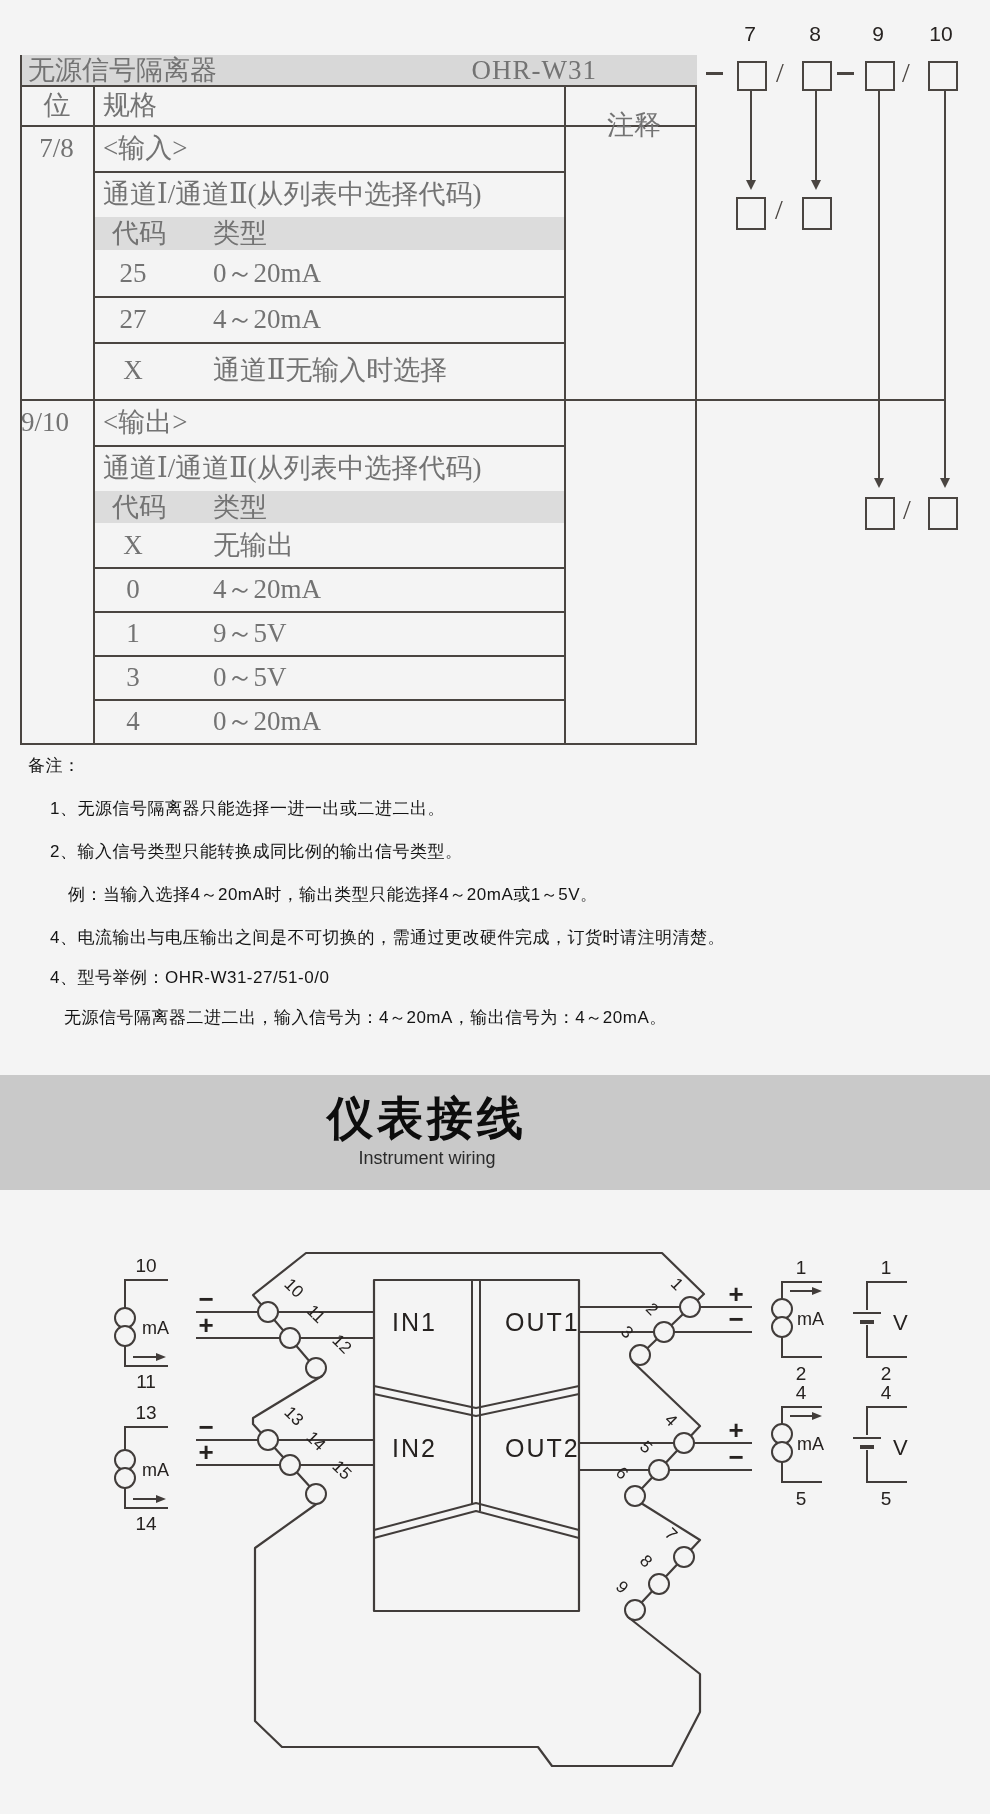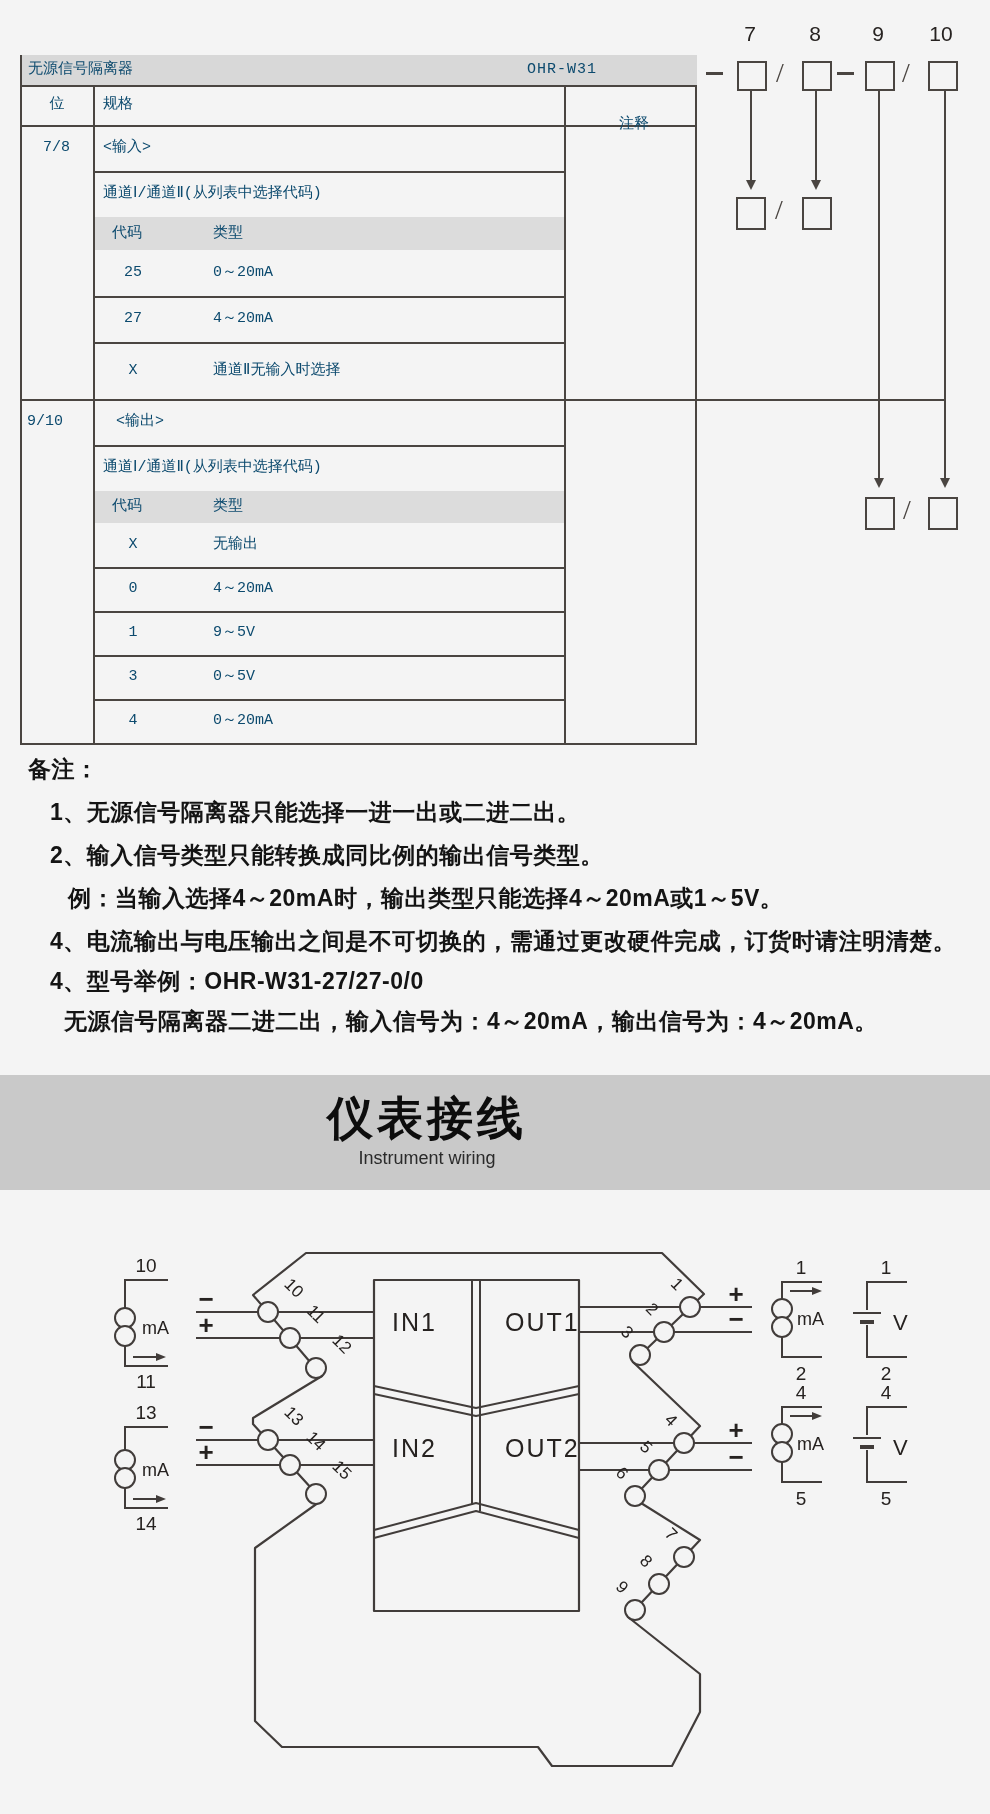--- a/index.html
+++ b/index.html
@@ -6,32 +6,32 @@
   body{
     width:990px;height:1814px;position:relative;
     background:#f4f4f4;
     font-family:"Liberation Sans","DejaVu Sans",sans-serif;
     color:#1c1c1c;overflow:hidden;
   }
   .abs{position:absolute;}
   .hl{position:absolute;height:2px;background:#4a4541;}
   .vl{position:absolute;width:2px;background:#4a4541;}
   .serif{font-family:"Liberation Serif","DejaVu Serif",serif;}
-  .cell{position:absolute;font-size:15px;color:#0c4a6e;white-space:nowrap;font-family:Liberation Mono, monospace;}
+  .cell{position:absolute;font-size:27px;color:#737373;white-space:nowrap;}
   .center{text-align:center;}
   .band{position:absolute;background:#d8d8d8;}
   .subband{position:absolute;background:#dcdcdc;}
   .cbox{position:absolute;width:26px;height:26px;border:2px solid #4a4541;}
   .digit{position:absolute;font-size:21px;color:#262220;text-align:center;width:30px;}
   .slash{position:absolute;font-size:28px;color:#4a4541;font-family:"Liberation Serif",serif;}
   .dash{position:absolute;height:3px;width:17px;background:#4a4541;}
   .aline{position:absolute;width:2px;background:#4a4541;}
   .ahead{position:absolute;width:0;height:0;border-left:5px solid transparent;
          border-right:5px solid transparent;border-top:10px solid #4a4541;}
-  .note{position:absolute;font-size:23px;font-weight:700;color:#141414;white-space:nowrap;letter-spacing:0.5px;}
+  .note{position:absolute;font-size:17px;font-weight:400;color:#141414;white-space:nowrap;letter-spacing:0.5px;}
   .bigband{position:absolute;left:0;top:1075px;width:990px;height:115px;background:#c9c9c9;}
   .bigtitle{position:absolute;left:0;top:1088px;width:854px;text-align:center;
             font-size:46px;font-weight:700;letter-spacing:4px;color:#0d0d0d;}
   .bigsub{position:absolute;left:0;top:1148px;width:854px;text-align:center;
           font-size:18px;color:#2a2a2a;}
   svg text{font-family:"Liberation Sans","DejaVu Sans",sans-serif;fill:#262220;}
   .blocklabel{font-family:"DejaVu Sans Mono","Liberation Mono",monospace;font-size:25px;letter-spacing:2px;}
 </style>
 </head>
 <body>
@@ -71,21 +71,21 @@
   <div class="cell serif" style="left:112px;top:217px;line-height:33px;">代码</div>
   <div class="cell serif" style="left:213px;top:217px;line-height:33px;">类型</div>
   <div class="cell serif center" style="left:103px;top:250px;width:60px;line-height:46px;">25</div>
   <div class="cell serif" style="left:213px;top:250px;line-height:46px;">0～20mA</div>
   <div class="cell serif center" style="left:103px;top:296px;width:60px;line-height:46px;">27</div>
   <div class="cell serif" style="left:213px;top:296px;line-height:46px;">4～20mA</div>
   <div class="cell serif center" style="left:103px;top:342px;width:60px;line-height:57px;">X</div>
   <div class="cell serif" style="left:213px;top:342px;line-height:57px;">通道Ⅱ无输入时选择</div>
 
   <div class="cell serif center" style="left:20px;top:399px;width:50px;line-height:46px;">9/10</div>
-  <div class="cell serif" style="left:116px;top:399px;line-height:46px;">&lt;输出&gt;</div>
+  <div class="cell serif" style="left:103px;top:399px;line-height:46px;">&lt;输出&gt;</div>
   <div class="cell serif" style="left:103px;top:445px;line-height:46px;">通道Ⅰ/通道Ⅱ(从列表中选择代码)</div>
   <div class="cell serif" style="left:112px;top:491px;line-height:32px;">代码</div>
   <div class="cell serif" style="left:213px;top:491px;line-height:32px;">类型</div>
   <div class="cell serif center" style="left:103px;top:523px;width:60px;line-height:44px;">X</div>
   <div class="cell serif" style="left:213px;top:523px;line-height:44px;">无输出</div>
   <div class="cell serif center" style="left:103px;top:567px;width:60px;line-height:44px;">0</div>
   <div class="cell serif" style="left:213px;top:567px;line-height:44px;">4～20mA</div>
   <div class="cell serif center" style="left:103px;top:611px;width:60px;line-height:44px;">1</div>
   <div class="cell serif" style="left:213px;top:611px;line-height:44px;">9～5V</div>
   <div class="cell serif center" style="left:103px;top:655px;width:60px;line-height:44px;">3</div>
@@ -125,21 +125,21 @@
   <div class="slash" style="left:903px;top:494px;">/</div>
   <div class="cbox" style="left:928px;top:497px;height:29px;"></div>
 </div>
 
 <div>
   <div class="note" style="left:28px;top:754px;">备注：</div>
   <div class="note" style="left:50px;top:797px;">1、无源信号隔离器只能选择一进一出或二进二出。</div>
   <div class="note" style="left:50px;top:840px;">2、输入信号类型只能转换成同比例的输出信号类型。</div>
   <div class="note" style="left:68px;top:883px;">例：当输入选择4～20mA时，输出类型只能选择4～20mA或1～5V。</div>
   <div class="note" style="left:50px;top:926px;">4、电流输出与电压输出之间是不可切换的，需通过更改硬件完成，订货时请注明清楚。</div>
-  <div class="note" style="left:50px;top:966px;">4、型号举例：OHR-W31-27/27-0/0</div>
+  <div class="note" style="left:50px;top:966px;">4、型号举例：OHR-W31-27/51-0/0</div>
   <div class="note" style="left:64px;top:1006px;">无源信号隔离器二进二出，输入信号为：4～20mA，输出信号为：4～20mA。</div>
 </div>
 
 <div class="bigband"></div>
 <div class="bigtitle">仪表接线</div>
 <div class="bigsub">Instrument wiring</div>
 
 <svg class="abs" style="left:0;top:1190px;" width="990" height="624" viewBox="0 0 990 624">
   <g fill="none" stroke="#413c3a" stroke-width="2.2" stroke-linejoin="round">
 

